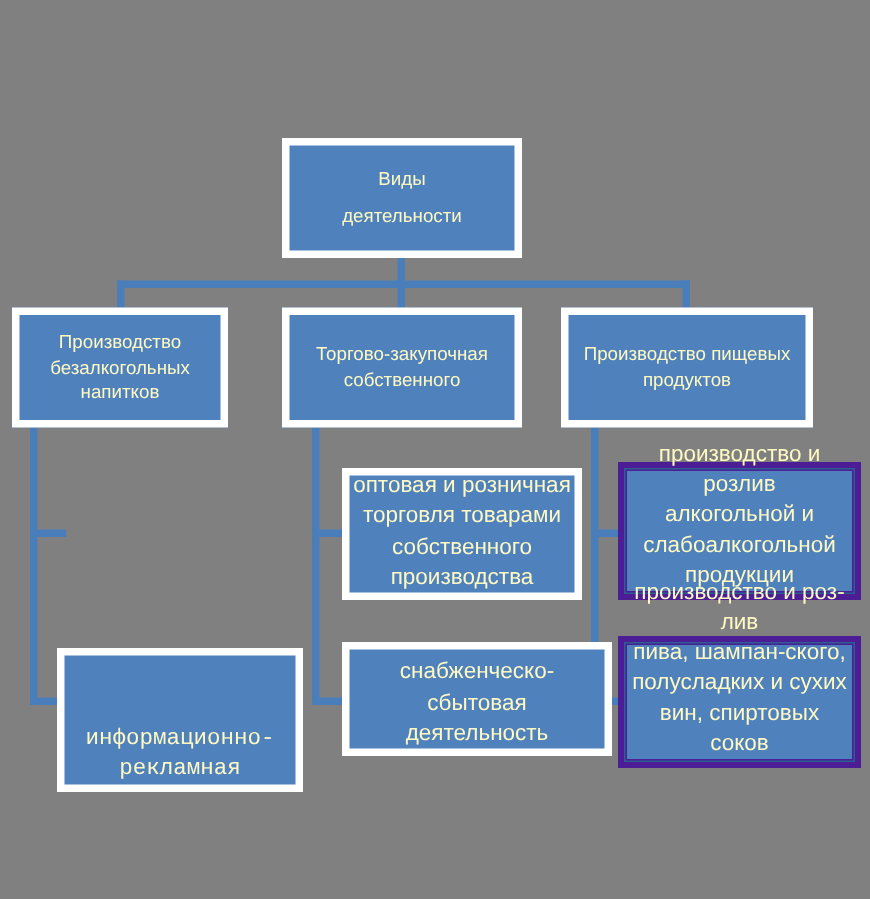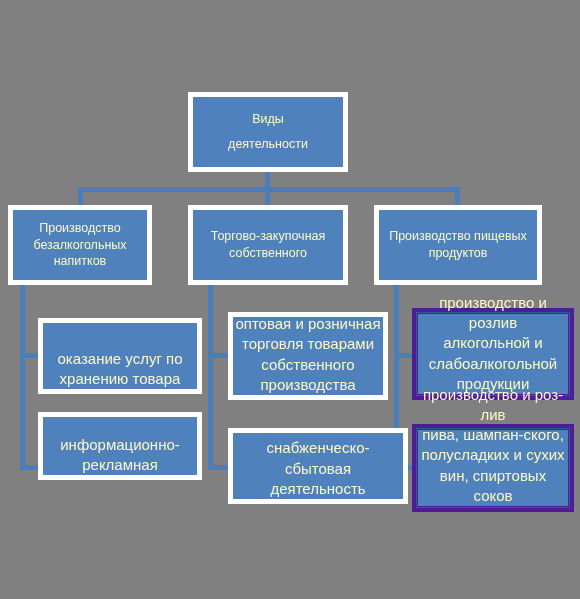--- a/index.html
+++ b/index.html
@@ -70,21 +70,21 @@
     font-size: 12.5px;
   }
   #node-nonalc   { left: 8px;   width: 144px; }
   #node-trade    { left: 188px; width: 160px; }
   #node-food     { left: 374px; width: 168px; }
 
   
   .lvl3 { font-size: 15px; align-items: flex-end; }
 
   #node-storage  { left: 38px;  top: 318px; width: 164px; height: 76px; }
-  #node-adv      { left: 38px;  top: 412px; width: 164px; height: 68px; }
+  #node-adv      { left: 38px;  top: 432px; width: 164px; height: 96px; font-family: Liberation Mono, monospace; }
 
   #node-wholesale{ left: 228px; top: 312px; width: 160px; height: 88px; }
   #node-supply   { left: 228px; top: 428px; width: 180px; height: 76px; }
 
   #node-alcohol  { left: 412px; top: 308px; width: 162px; height: 92px; }
   #node-beer     { left: 412px; top: 424px; width: 162px; height: 88px; }
 </style>
 </head>
 <body>
 
@@ -124,24 +124,20 @@
   <div class="node lvl2" id="node-trade">
     <span class="txt">Торгово-закупочная
 собственного</span>
   </div>
 
   <div class="node lvl2" id="node-food">
     <span class="txt">Производство пищевых
 продуктов</span>
   </div>
 
-  <div class="node lvl3" id="node-storage">
-    <span class="txt">оказание услуг  по
-хранению товара</span>
-  </div>
 
   <div class="node lvl3" id="node-adv">
     <span class="txt">информационно-
 рекламная</span>
   </div>
 
   <div class="node lvl3" id="node-wholesale">
     <span class="txt">оптовая и розничная
 торговля товарами
 собственного

